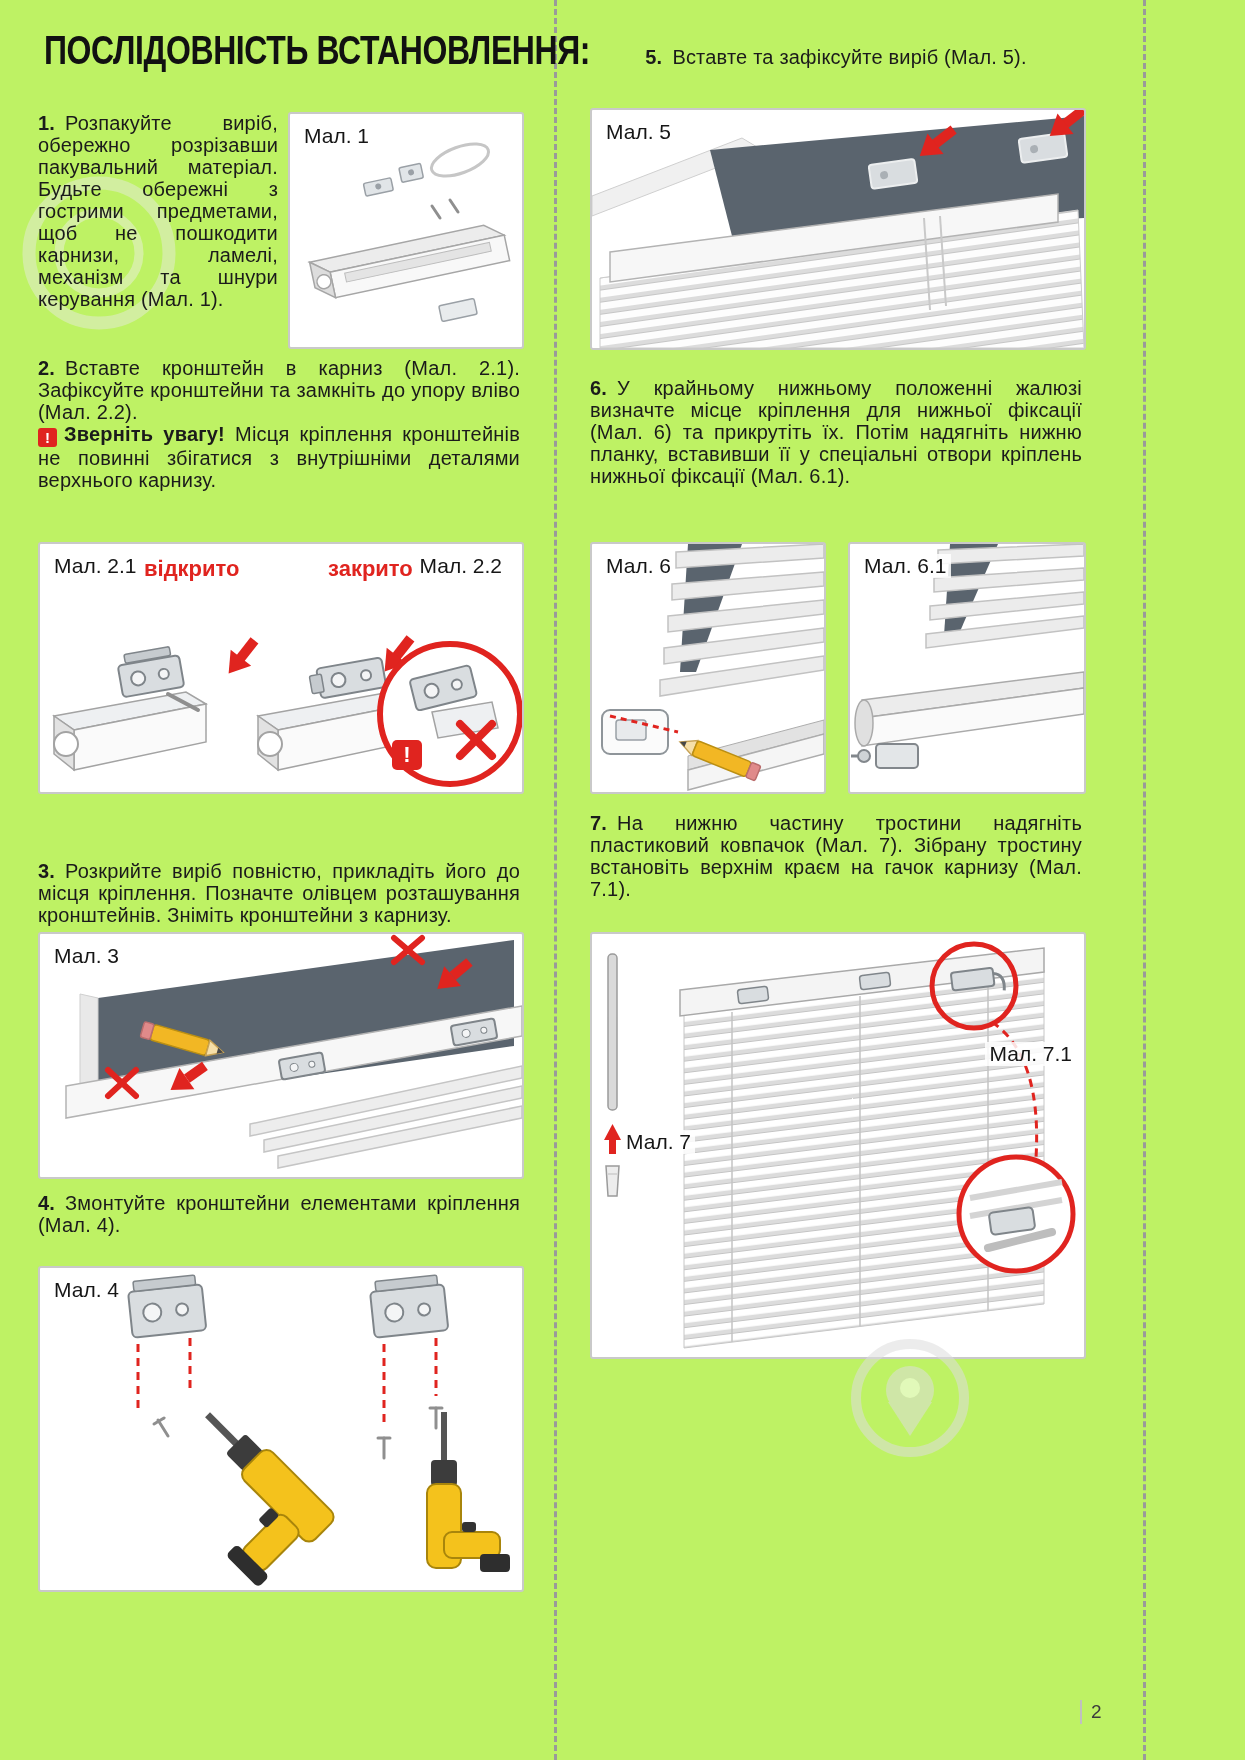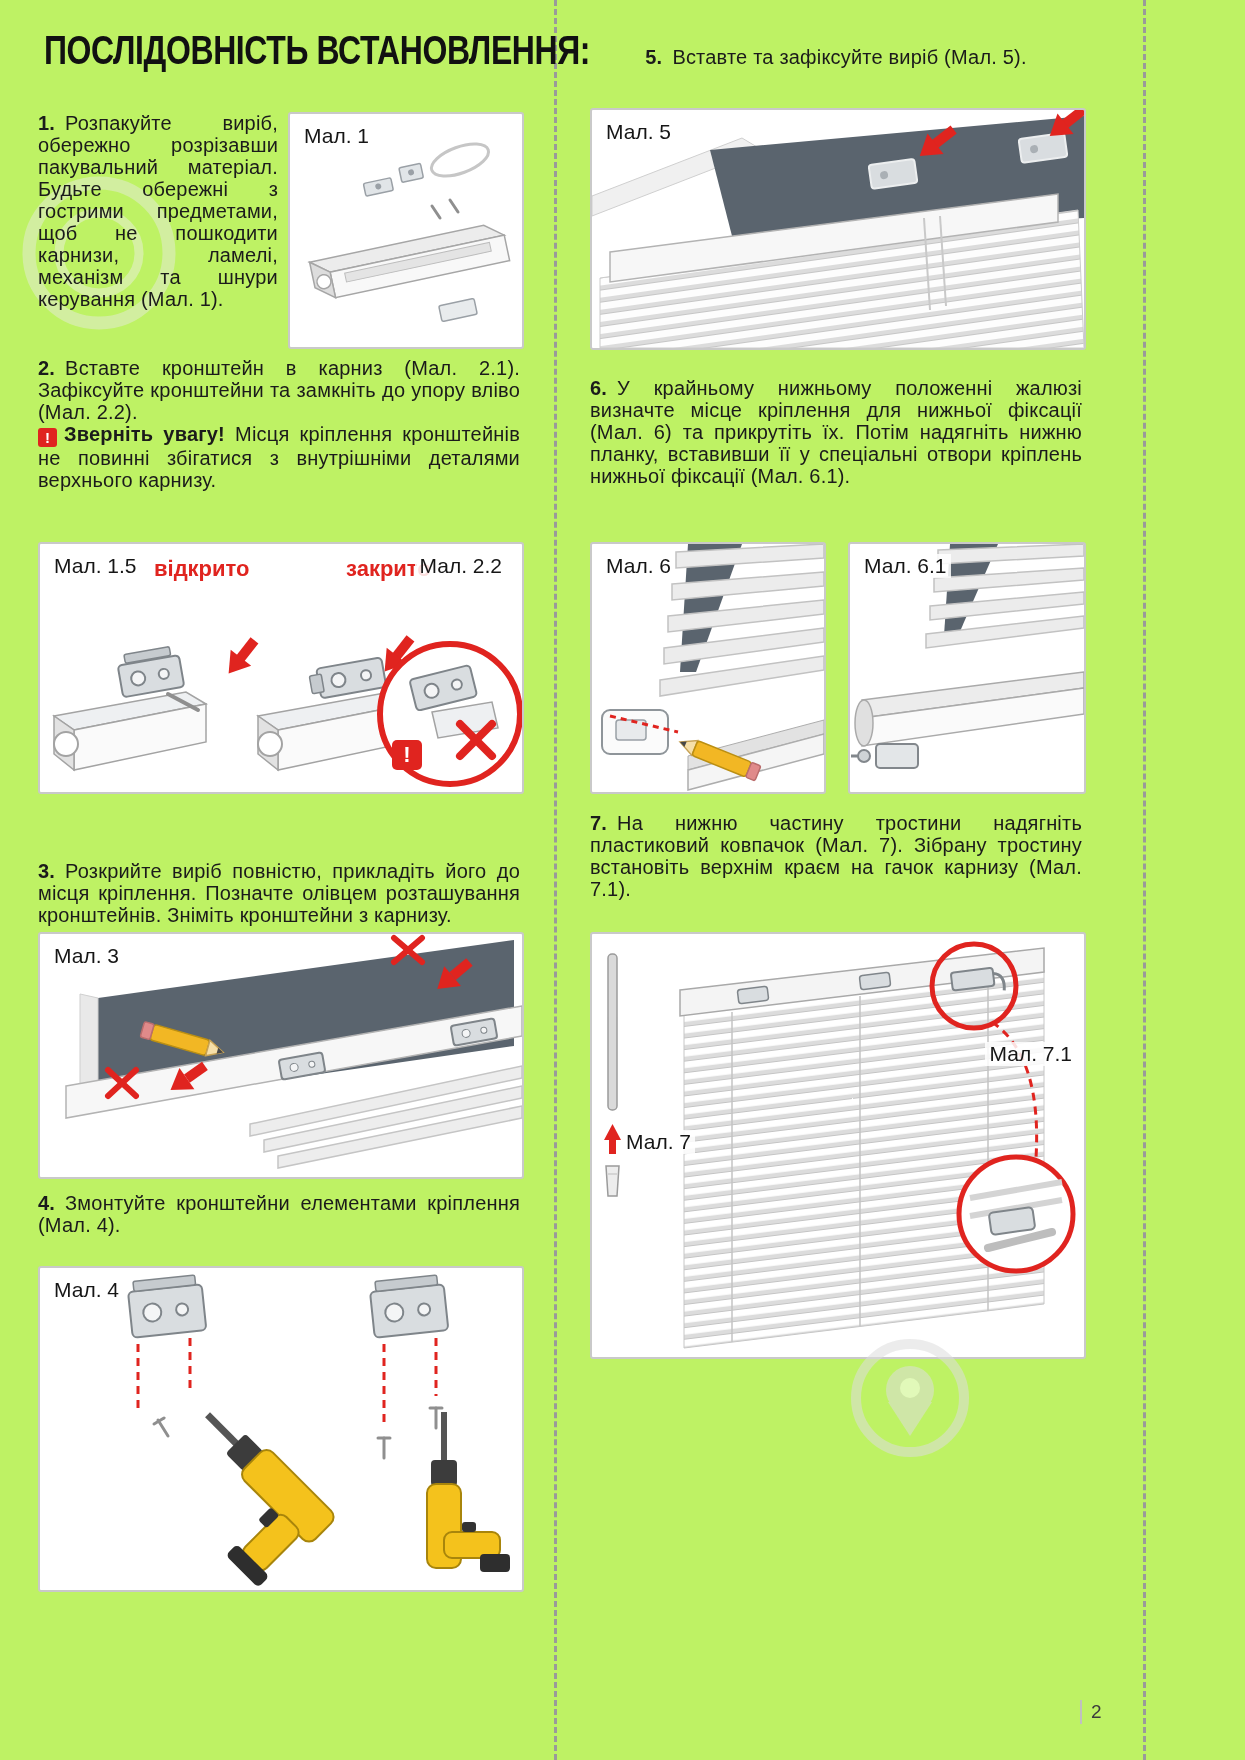--- a/index.html
+++ b/index.html
@@ -8,21 +8,21 @@
   .vdash{position:absolute;top:0;bottom:0;width:0;border-left:3px dashed #9a9a9a;}
   .title{position:absolute;left:44px;top:28px;margin:0;font-size:40px;font-weight:800;
          letter-spacing:-0.5px;transform:scaleX(0.80);transform-origin:0 0;white-space:nowrap;color:#111;}
   .txt{position:absolute;font-size:20px;line-height:22px;text-align:justify;letter-spacing:0.01em;color:#1b1b1b;}
   .num{font-weight:bold;margin-right:10px;}
   .bold{font-weight:bold;}
   .fig{position:absolute;border:2px solid #c9c9c9;border-radius:3px;background:#fff;overflow:hidden;}
   .fig svg{position:absolute;left:0;top:0;width:100%;height:100%;display:block;}
   .fig-label{position:absolute;top:10px;left:14px;font-size:21px;color:#161616;
              background:rgba(255,255,255,.85);padding:0 4px;margin-left:-4px;white-space:nowrap;}
-  .red-label{position:absolute;top:12px;font-size:22px;font-weight:bold;color:#e0241f;white-space:nowrap;margin-left:10px;}
+  .red-label{position:absolute;top:12px;font-size:22px;font-weight:bold;color:#e0241f;white-space:nowrap;}
   .warn-icon{display:inline-block;width:19px;height:19px;background:#e0241f;color:#fff;border-radius:3px;
              font-weight:bold;font-size:15px;line-height:19px;text-align:center;vertical-align:-2px;margin-right:7px;}
   .warn-box{position:absolute;width:30px;height:30px;background:#e0241f;border-radius:5px;color:#fff;
             font-weight:bold;font-size:22px;line-height:30px;text-align:center;}
   .pagenum{position:absolute;left:1080px;top:1700px;display:flex;align-items:center;gap:9px;
            font-size:19px;color:#3c3c3c;}
   .pagebar{width:2px;height:24px;background:#c0c0c0;}
   .wm{position:absolute;opacity:.55;}
 </style>
 </head>
@@ -118,23 +118,23 @@
         <rect x="374" y="126" width="62" height="32" rx="4" fill="#d9dde0" stroke="#7f858a" stroke-width="2"></rect>
         <circle cx="393" cy="142" r="7" fill="#f4f5f6" stroke="#7f858a" stroke-width="2"></circle>
         <circle cx="419" cy="142" r="5" fill="#f4f5f6" stroke="#7f858a" stroke-width="2"></circle>
       </g>
       <polygon points="392,168 452,158 458,184 398,194" fill="#eef0f2" stroke="#a3a3a3" stroke-width="1.5"></polygon>
       <g stroke="#e0241f" stroke-width="8" stroke-linecap="round">
         <line x1="420" y1="180" x2="452" y2="212"></line>
         <line x1="452" y1="180" x2="420" y2="212"></line>
       </g>
     </svg>
-    <span class="fig-label">Мал. 1.5</span>
+    <span class="fig-label">Мал. 2.1</span>
     <span class="red-label" style="left:104px">відкрито</span>
-    <span class="red-label" style="left:296px">закрито</span>
+    <span class="red-label" style="left:288px">закрито</span>
     <span class="fig-label" style="left:auto;right:16px">Мал. 2.2</span>
     <span class="warn-box" style="left:352px;top:196px">!</span>
   </div>
 
   <div class="txt" style="left:38px;top:860px;width:482px">
     <span class="num">3.</span><span>Розкрийте виріб повністю, прикладіть його до місця кріплення. Позначте олівцем розташування кронштейнів. Зніміть кронштейни з карнизу.</span>
   </div>
 
   <div class="fig" style="left:38px;top:932px;width:482px;height:243px">
     <svg viewBox="0 0 482 243">

